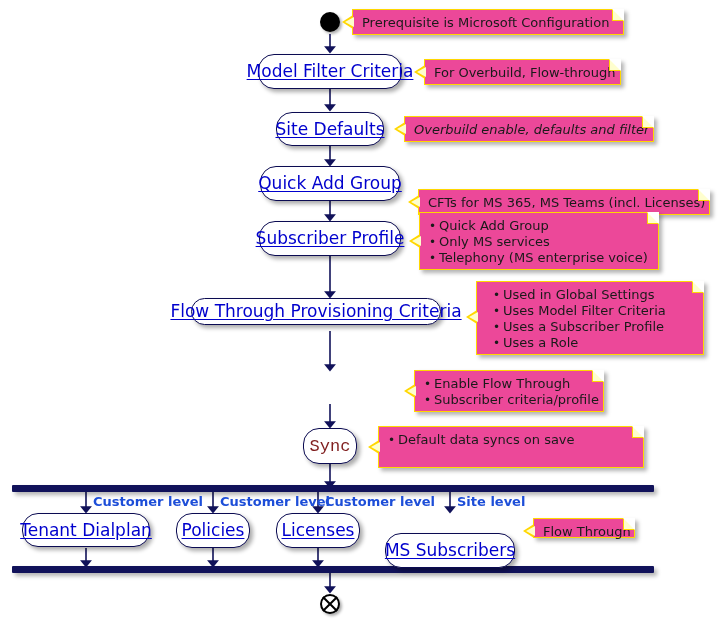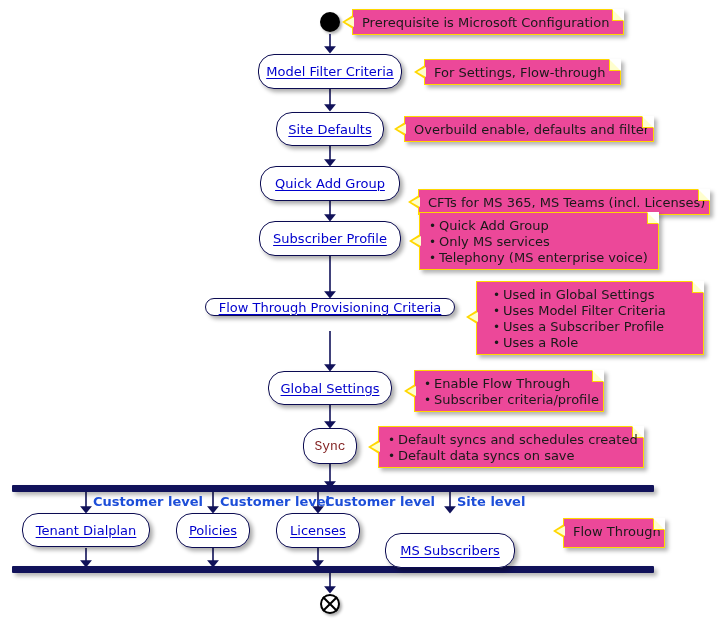--- a/index.html
+++ b/index.html
@@ -28,21 +28,21 @@
   }
 
   
   .node {
     position: absolute;
     box-sizing: border-box;
     border: 1.3px solid #0b0b52;
     border-radius: 16px;
     background: #ffffff;
     color: #0000cd;
-    font-size: 13px;
+    font-size: 17px;
     line-height: 1;
     display: flex;
     align-items: center;
     justify-content: center;
     white-space: nowrap;
     box-shadow: 3px 3px 4px rgba(0,0,0,0.33);
     z-index: 3;
   }
   .node .lbl {
     color: #0000cd;
@@ -240,27 +240,24 @@
   </div>
 
   <div class="node" style="left:260px; top:166px; width:140px; height:35px;">
     <span class="lbl">Quick Add Group</span>
   </div>
 
   <div class="node" style="left:259px; top:221px; width:142px; height:35px;">
     <span class="lbl">Subscriber Profile</span>
   </div>
 
-  <div class="node" style="left:205px; top:298px; width:250px; height:18px;">
+  <div class="node" style="left:191px; top:298px; width:250px; height:27px;">
     <span class="lbl">Flow Through Provisioning Criteria</span>
   </div>
 
-  <div class="node" style="left:268px; top:371px; width:124px; height:34px;">
-    <span class="lbl">Global Settings</span>
-  </div>
 
   <div class="node plain" style="left:303px; top:428px; width:54px; height:36px;">
     <span class="lbl">Sync</span>
   </div>
 
   <div class="forkbar" style="left:12px; top:485px; width:642px;"></div>
 
   <div class="branch-label" style="left:93px; top:494px;">Customer level</div>
   <div class="branch-label" style="left:220px; top:494px;">Customer level</div>
   <div class="branch-label" style="left:325px; top:494px;">Customer level</div>
@@ -296,24 +293,24 @@
     <span class="tail-out" style="top:5px;"></span>
     <span class="tail-in" style="top:7px;"></span>
     <div class="oneline">Prerequisite is Microsoft Configuration</div>
   </div>
 
   <div class="note" style="left:424px; top:59px; width:197px; height:26px;">
     <span class="fold"></span>
     <span class="foldcut"></span>
     <span class="tail-out" style="top:5px;"></span>
     <span class="tail-in" style="top:7px;"></span>
-    <div class="oneline">For Settings, Flow-through</div>
-  </div>
-
-  <div class="note" style="left:404px; top:116px; width:250px; height:26px;">
+    <div class="oneline">For Overbuild, Flow-through</div>
+  </div>
+
+  <div class="note" style="left:404px; top:116px; width:250px; height:26px;font-style:italic;">
     <span class="fold"></span>
     <span class="foldcut"></span>
     <span class="tail-out" style="top:5px;"></span>
     <span class="tail-in" style="top:7px;"></span>
     <div class="oneline">Overbuild enable, defaults and filter</div>
   </div>
 
   <div class="note" style="left:418px; top:189px; width:292px; height:26px;">
     <span class="fold"></span>
     <span class="foldcut"></span>
@@ -357,26 +354,25 @@
       <li>Subscriber criteria/profile</li>
     </ul>
   </div>
 
   <div class="note" style="left:378px; top:426px; width:266px; height:42px;">
     <span class="fold"></span>
     <span class="foldcut"></span>
     <span class="tail-out" style="top:13px;"></span>
     <span class="tail-in" style="top:15px;"></span>
     <ul>
-      <li>Default syncs and schedules created</li>
       <li>Default data syncs on save</li>
     </ul>
   </div>
 
-  <div class="note" style="left:563px; top:518px; width:102px; height:30px;text-align:right;">
+  <div class="note" style="left:533px; top:518px; width:102px; height:20px;text-align:right;">
     <span class="fold"></span>
     <span class="foldcut"></span>
     <span class="tail-out" style="top:5px;"></span>
     <span class="tail-in" style="top:7px;"></span>
     <div class="oneline">Flow Through</div>
   </div>
 
 </div>
 
 </body></html>

